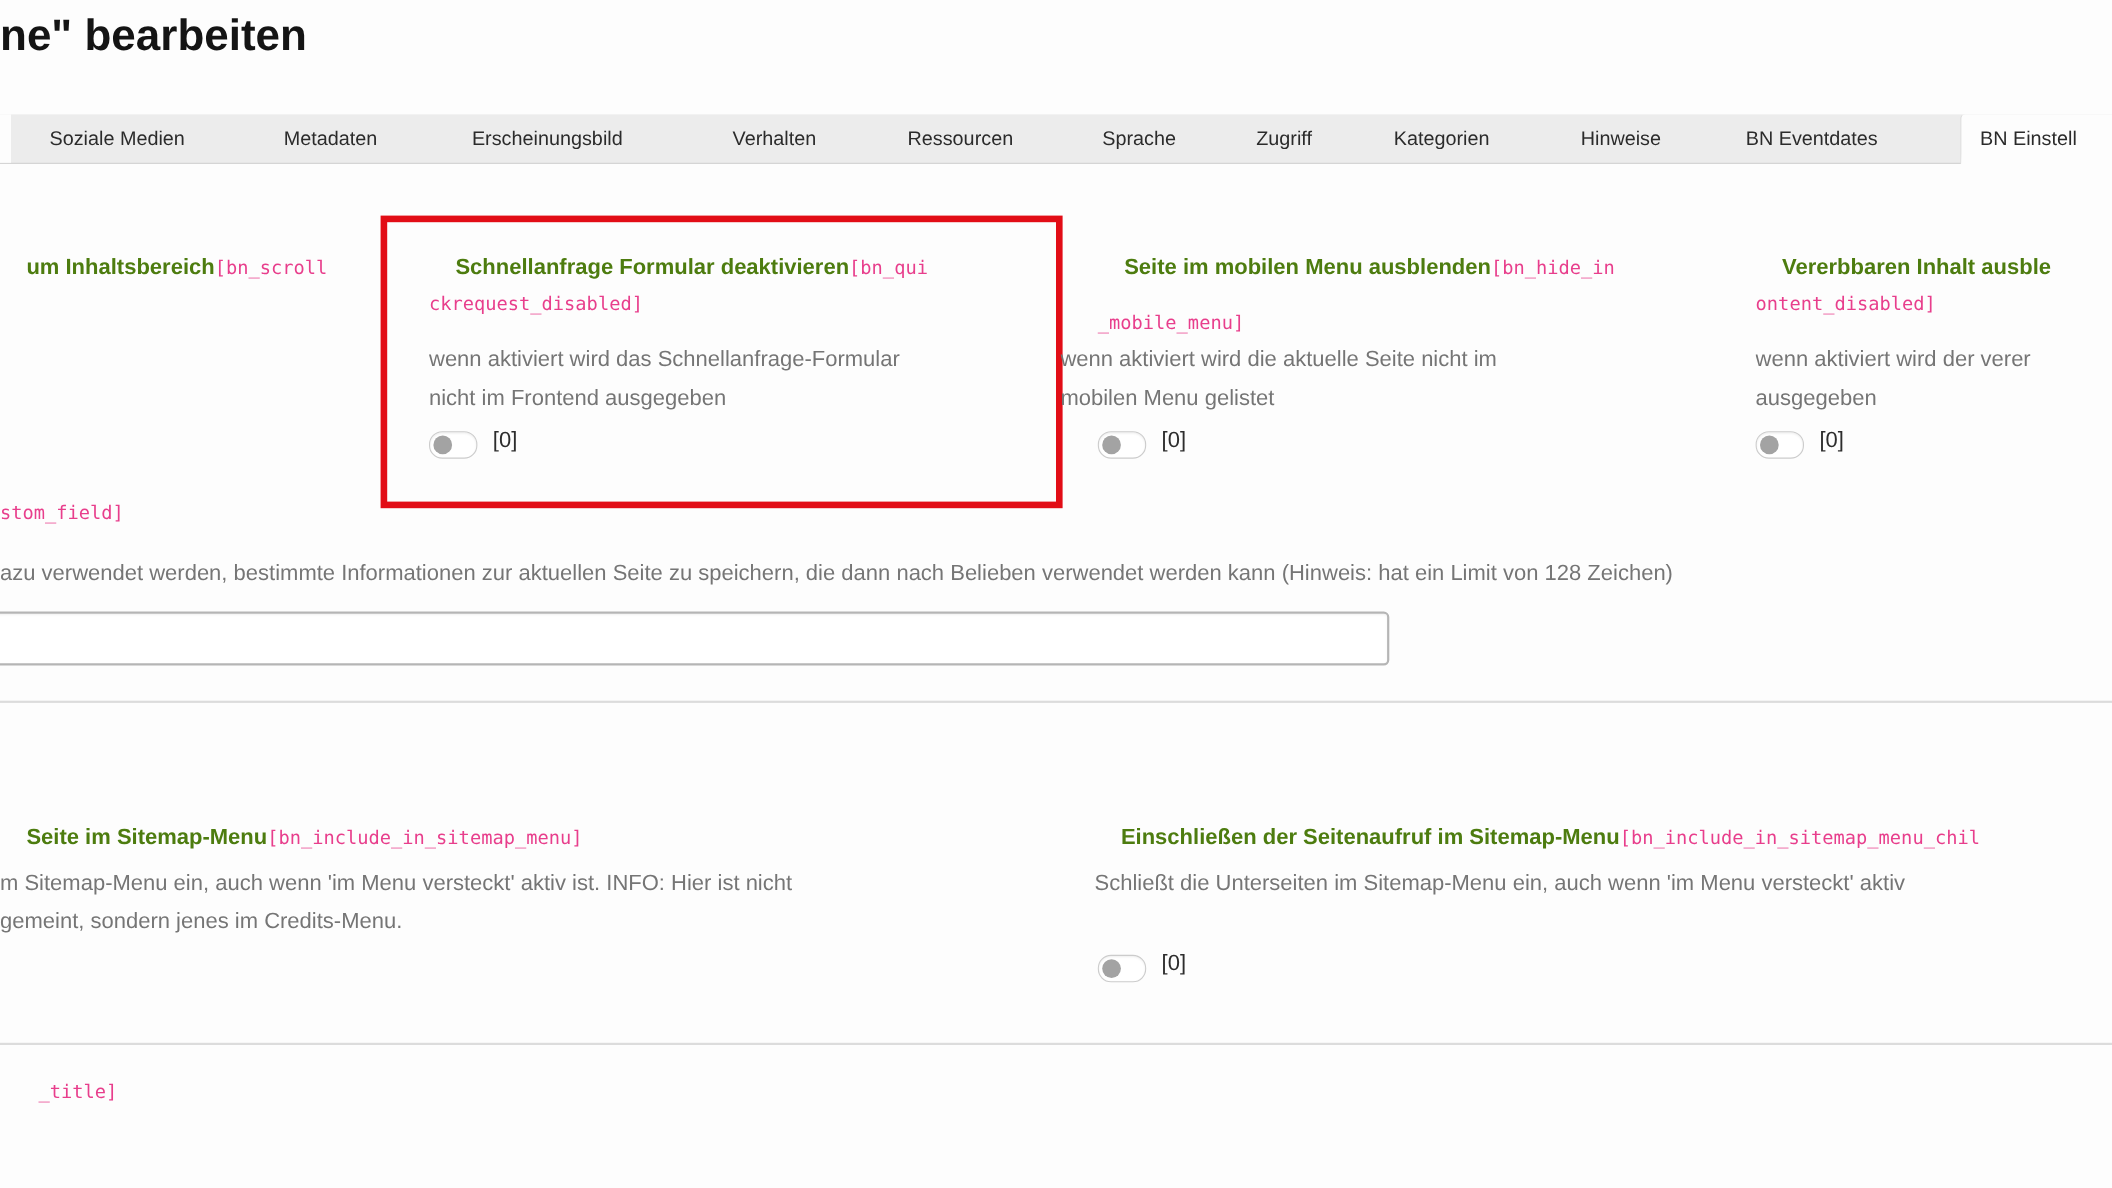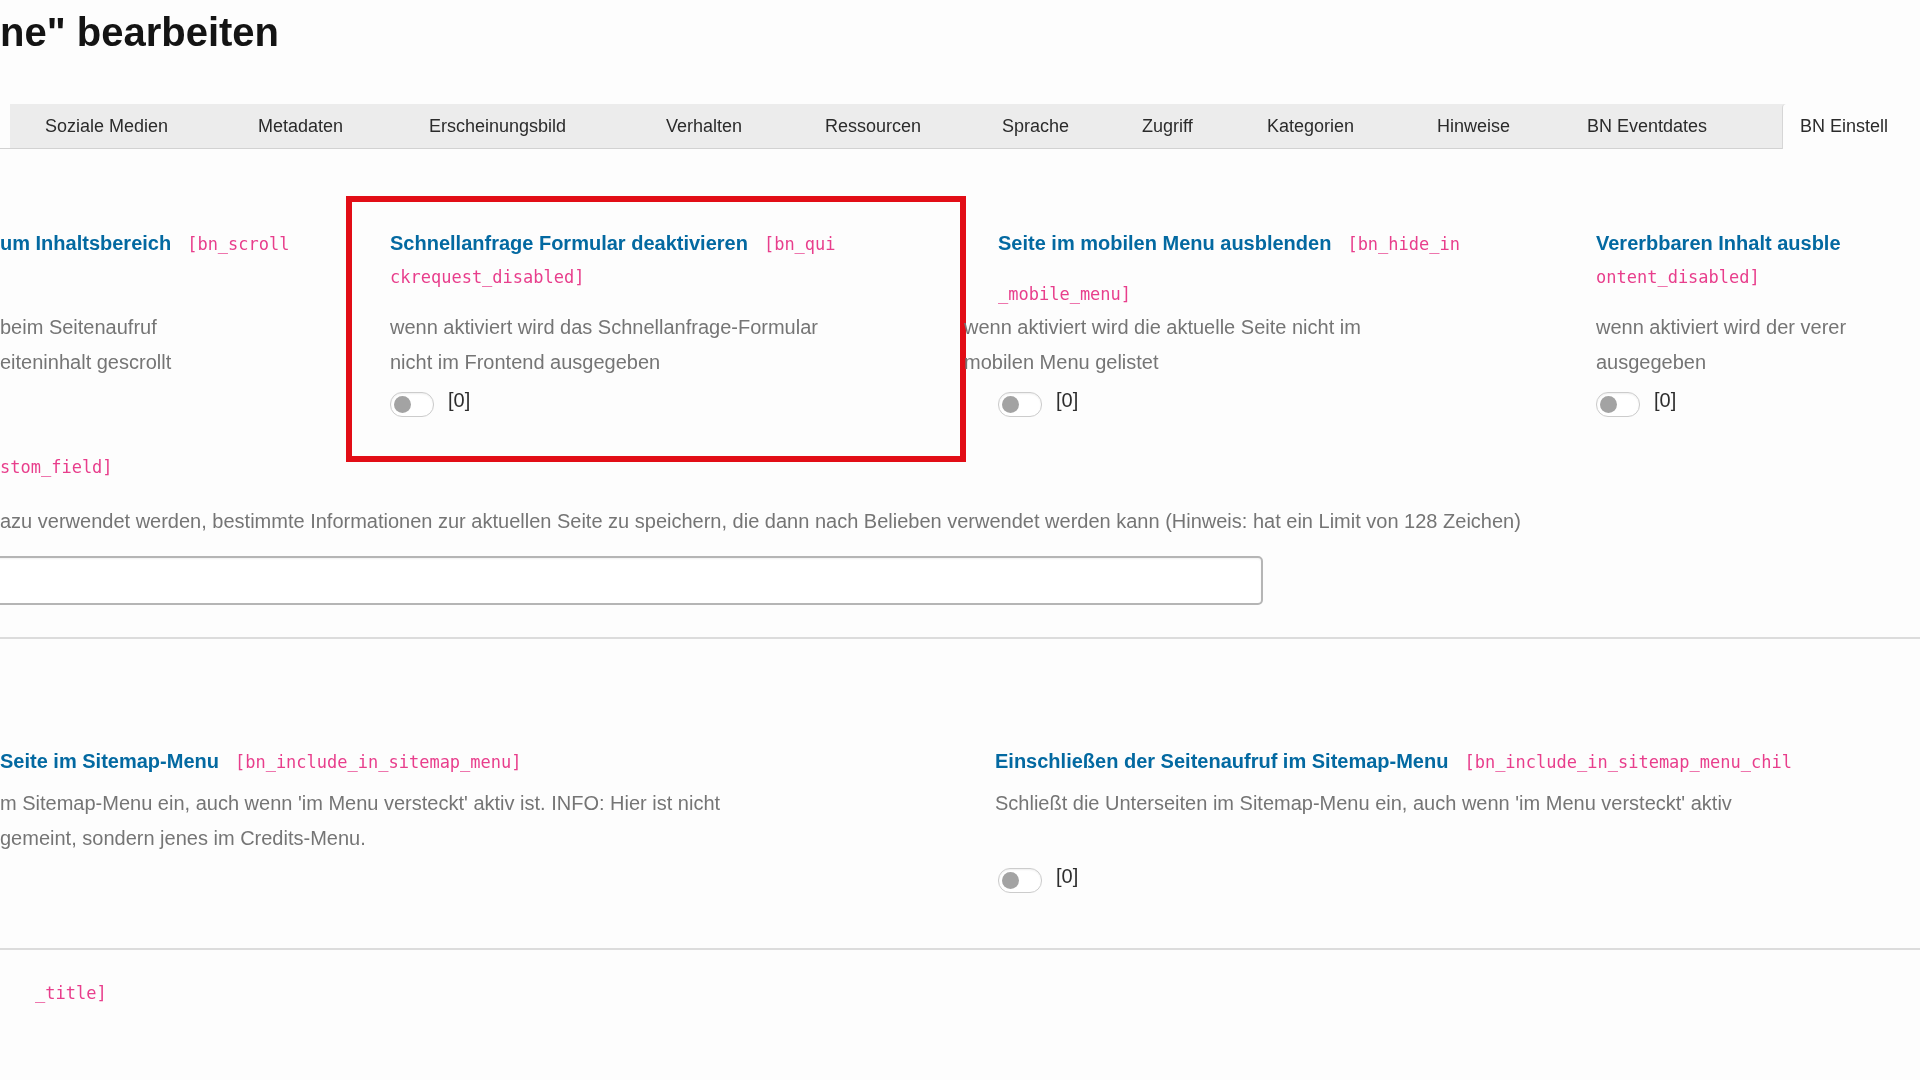--- a/index.html
+++ b/index.html
@@ -10,23 +10,23 @@
   
   .tabbar{position:absolute;left:0;top:104px;width:1920px;height:44px;
           background:#ececec;border-bottom:1px solid #d2d2d2;}
   .tabbar .notch{position:absolute;left:0;top:0;width:10px;height:44px;background:#fdfdfd;}
   .tab{position:absolute;top:0;height:44px;line-height:44px;font-size:18px;color:#2b2b2b;
        white-space:nowrap;cursor:pointer;}
   .tab-active-bg{position:absolute;left:1782px;top:0;width:140px;height:45px;
        background:#fdfdfd;border-left:1px solid #d6d6d6;border-top-left-radius:4px;}
   
   .lblrow{position:absolute;white-space:nowrap;line-height:34px;overflow:hidden;}
-  .lblrow b{font-size:20px;font-weight:700;color:#0369a1;}
+  .lblrow b{font-size:20px;font-weight:700;color:#4d7c0f;margin-left:24px;}
   code.fname{font-family:"DejaVu Sans Mono",monospace;font-size:17px;color:#e83e8c;}
-  .lblrow code.fname{margin-left:16px;}
+  .lblrow code.fname{margin-left:0;}
   .codeline{position:absolute;white-space:nowrap;line-height:34px;}
   .desc{position:absolute;font-size:20px;color:#757575;line-height:35px;overflow:hidden;}
   .desc div{white-space:nowrap;}
   
   .togglerow{position:absolute;height:26px;}
   .toggle{position:absolute;left:0;top:0;width:42px;height:23px;border:1px solid #cccccc;
           border-radius:12px;background:#fff;box-shadow:inset 0 1px 2px rgba(0,0,0,.07);cursor:pointer;}
   .knob{position:absolute;left:3px;top:2.5px;width:17px;height:17px;border-radius:50%;background:#a3a3a3;}
   .togval{position:absolute;left:58px;top:-3px;font-size:20px;color:#2d2d2d;white-space:nowrap;}
   
@@ -56,24 +56,20 @@
     <span class="tab" style="left:1002px">Sprache</span>
     <span class="tab" style="left:1142px">Zugriff</span>
     <span class="tab" style="left:1267px">Kategorien</span>
     <span class="tab" style="left:1437px">Hinweise</span>
     <span class="tab" style="left:1587px">BN Eventdates</span>
     <span class="tab" style="left:1800px;font-weight:400;">BN Einstell</span>
   </div>
 
   <div class="lblrow" style="left:0;top:226px;width:344px;">
     <b>um Inhaltsbereich</b><code class="fname">[bn_scroll</code>
-  </div>
-  <div class="desc" style="left:0;top:310px;width:344px;">
-    <div>beim Seitenaufruf</div>
-    <div>eiteninhalt gescrollt</div>
   </div>
 
   <div class="redbox"></div>
   <div class="lblrow" style="left:390px;top:226px;width:560px;">
     <b>Schnellanfrage Formular deaktivieren</b><code class="fname">[bn_qui</code>
   </div>
   <div class="codeline" style="left:390px;top:260px;">
     <code class="fname">ckrequest_disabled]</code>
   </div>
   <div class="desc" style="left:390px;top:310px;width:560px;">

